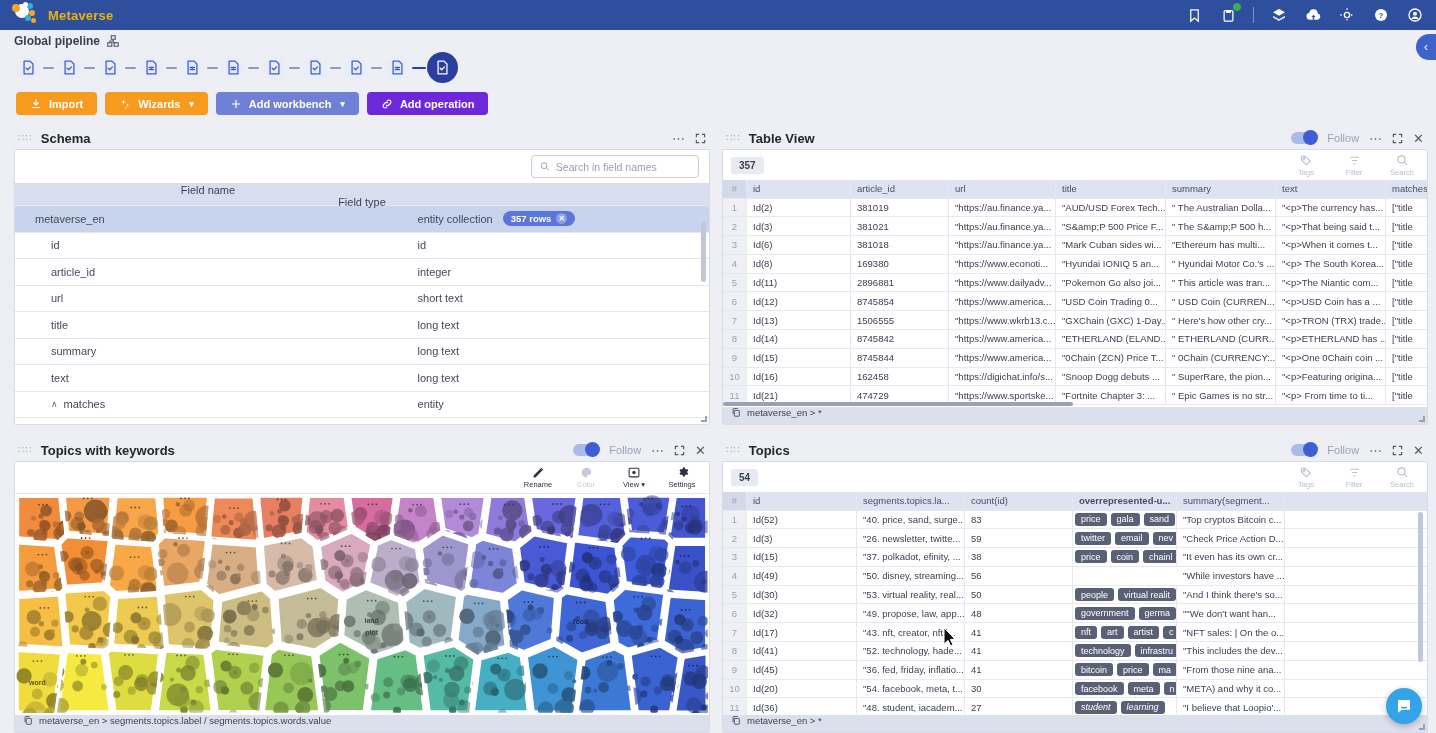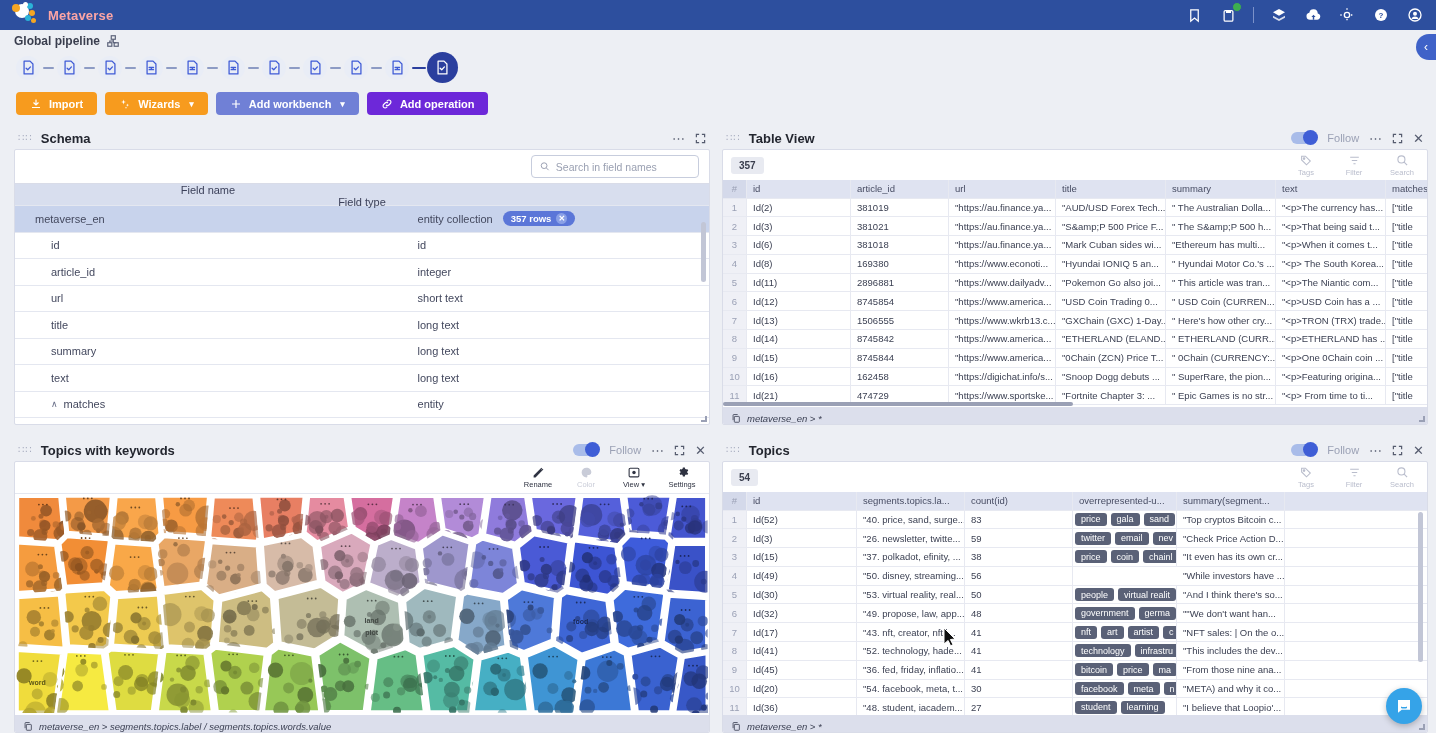--- a/index.html
+++ b/index.html
@@ -3,21 +3,21 @@
 <meta charset="utf-8">
 <style>
   * { margin:0; padding:0; box-sizing:border-box; }
   html,body { width:1436px; height:733px; }
   body { font-family:"Liberation Sans",sans-serif; background:#edeff4; position:relative; overflow:hidden; color:#2c2f3b; }
 
   
   .topbar { position:absolute; top:0; left:0; right:0; height:30px; background:#2d4f9e; display:flex; align-items:center; padding:0 12px; z-index:30; }
   .logo { width:26px; height:24px; position:relative; margin-right:10px; }
   .logo i { position:absolute; border-radius:50%; }
-  .app-title { color:#fca5a5; font-weight:bold; font-size:13px; letter-spacing:.2px; }
+  .app-title { color:#eab308; font-weight:bold; font-size:13px; letter-spacing:.2px; }
   .topbar-right { margin-left:auto; display:flex; align-items:center; gap:16px; }
   .tb-ico { width:18px; height:18px; display:flex; align-items:center; justify-content:center; position:relative; cursor:pointer; }
   .tb-ico svg { display:block; }
   .tb-badge { position:absolute; top:-4px; right:-5px; width:10px; height:10px; background:#3dae4f; border-radius:50%; border:1px solid #2d4f9e; }
   .tb-divider { width:1px; height:16px; background:#7b91c9; }
 
   
   .pipe-label-row { position:absolute; top:34px; left:14px; display:flex; align-items:center; gap:6px; font-size:12px; font-weight:bold; color:#3a3e4e; }
   .pipe-row { position:absolute; top:54px; left:16px; display:flex; align-items:center; }
   .pipe-node { width:24px; height:24px; border-radius:50%; background:#e9edf6; display:flex; align-items:center; justify-content:center; cursor:pointer; }
@@ -76,21 +76,21 @@
   .tool.dark { color:#2f3342; }
   .tool.disabled { color:#c9ccd8; }
   .tool svg { display:block; }
   .dt { flex:1; overflow:hidden; position:relative; }
   .dt-row { display:flex; height:18.8px; border-bottom:1px solid #e7e9f1; font-size:9.5px; color:#3c4153; align-items:stretch; }
   .dt-row.dt-head { background:#dfe3f1; color:#474c63; height:18.5px; }
   .dt-cell { padding:0 6px; display:flex; align-items:center; white-space:nowrap; overflow:hidden; border-right:1px solid #e7e9f1; flex:none; }
   .dt-cell.idx { background:#eff0f6; color:#9aa0b5; justify-content:center; padding:0; }
   .dt-head .dt-cell.idx { background:#d4d9ea; }
   .chip { background:#5a6177; color:#fff; border-radius:3px; padding:1.5px 6px; margin-right:4px; font-size:9px; flex:none; }
-  .p-footer { height:17px; background:#dcdfec; display:flex; align-items:flex-end; gap:6px; padding:0 8px; font-size:9.5px; color:#3c4154;font-style:italic; }
+  .p-footer { height:17px; background:#dcdfec; display:flex; align-items:flex-start; gap:6px; padding:0 8px; font-size:9.5px; color:#3c4154; }
   .h-scroll { position:absolute; left:0; height:4px; border-radius:2px; background:#9aa0b5; }
   .resize-corner { position:absolute; right:2px; bottom:2px; width:6px; height:6px; border-right:2px solid #9aa0b5; border-bottom:2px solid #9aa0b5; cursor:nwse-resize; }
 
   
   .viz-toolbar { height:32px; display:flex; align-items:center; justify-content:flex-end; gap:14px; padding:0 10px; border-bottom:1px solid #e4e7f0; }
   .viz-area { flex:1; background:#fff; position:relative; overflow:hidden; }
   .viz-area svg { display:block; }
 
   
   .chat-bubble { position:absolute; left:1386px; top:688px; width:36px; height:36px; border-radius:50%; background:#35a3e8; display:flex; align-items:center; justify-content:center; cursor:pointer; z-index:40; box-shadow:0 2px 6px rgba(0,0,0,.25); }
@@ -1800,21 +1800,21 @@
             <span>Search</span>
           </span>
         </span>
     </div>
     <div class="dt" id="tp-table">
         <div class="dt-row dt-head">
           <div class="dt-cell idx" style="width: 24px;">#</div>
           <div class="dt-cell" style="width: 110px;">id</div>
           <div class="dt-cell" style="width: 108px;">segments.topics.la...</div>
           <div class="dt-cell" style="width: 108px;">count(id)</div>
-          <div class="dt-cell" style="width: 104px;">overrepresented-u...</div>
+          <div class="dt-cell" style="width: 104px; font-weight: bold;">overrepresented-u...</div>
           <div class="dt-cell" style="width: 108px;">summary(segment...</div>
         </div>
         <div class="dt-row">
           <div class="dt-cell idx" style="width: 24px;">1</div>
           <div class="dt-cell" style="width: 110px;">Id(52)</div>
           <div class="dt-cell" style="width: 108px;">"40. price, sand, surge...</div>
           <div class="dt-cell" style="width: 108px;">83</div>
           <div class="dt-cell" style="width: 104px; padding: 0px 2px;">
             <span class="chip">price</span>
             <span class="chip">gala</span>
@@ -1926,21 +1926,21 @@
             <span class="chip">meta</span>
             <span class="chip">n</span>
           </div>
           <div class="dt-cell" style="width: 108px;">"META) and why it co...</div>
         </div>
         <div class="dt-row">
           <div class="dt-cell idx" style="width: 24px;">11</div>
           <div class="dt-cell" style="width: 110px;">Id(36)</div>
           <div class="dt-cell" style="width: 108px;">"48. student, iacadem...</div>
           <div class="dt-cell" style="width: 108px;">27</div>
-          <div class="dt-cell" style="width: 104px; padding: 0px 2px;">
+          <div class="dt-cell" style="width: 104px; padding: 0px 2px; font-style: italic;">
             <span class="chip">student</span>
             <span class="chip">learning</span>
           </div>
           <div class="dt-cell" style="width: 108px;">"I believe that Loopio'...</div>
         </div>
       </div>
     <div class="v-scroll" style="right:4px; top:50px; height:150px;"></div>
     <div class="p-footer">
       <svg width="10" height="11" viewBox="0 0 24 24" fill="none" stroke="#3c4154" stroke-width="2">
           <rect x="8" y="7" width="12" height="14" rx="1.5"></rect>

